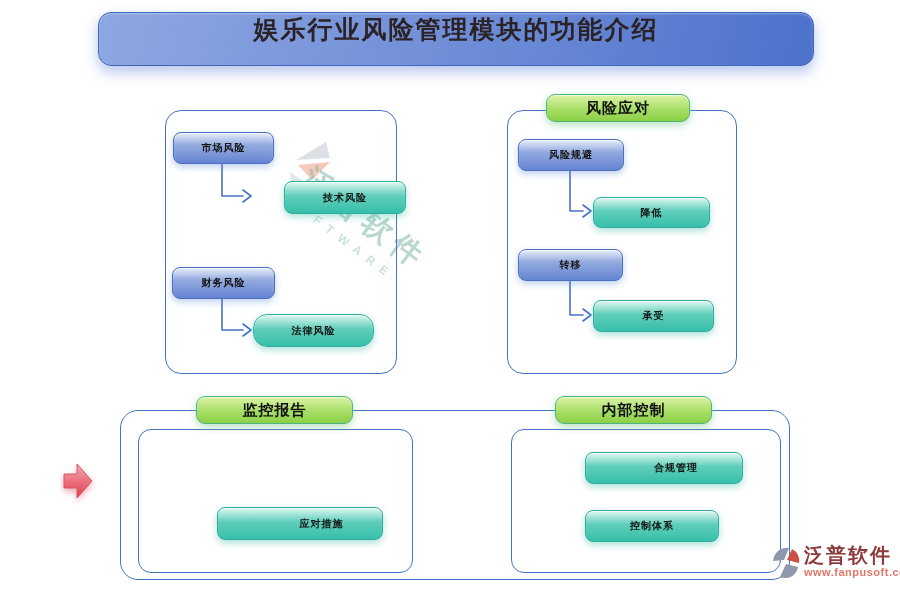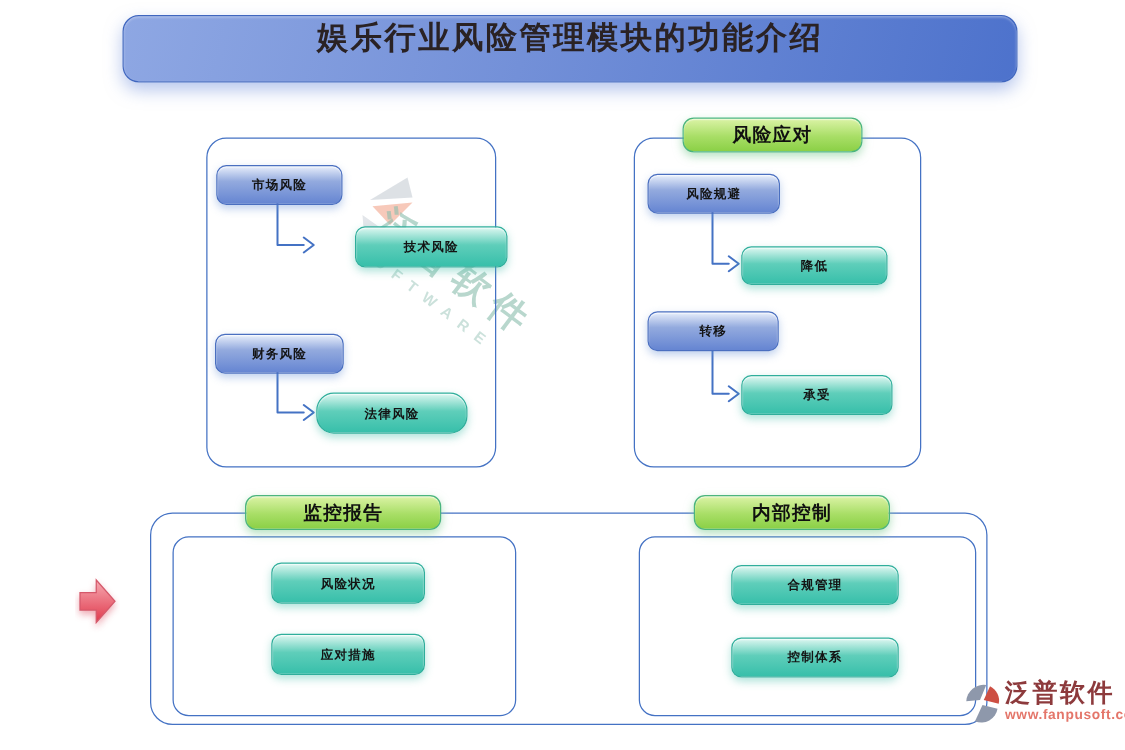--- a/index.html
+++ b/index.html
@@ -56,22 +56,22 @@
   }
   .b-market{left:173px;top:132px;width:99px;height:30px;}
   .b-tech{left:253px;top:181px;width:120px;height:31px;margin-left:31px;}
   .b-finance{left:172px;top:267px;width:101px;height:30px;}
   .b-legal{left:253px;top:314px;width:119px;height:31px;border-radius:14px;}
   .b-avoid{left:518px;top:139px;width:104px;height:30px;}
   .b-reduce{left:593px;top:197px;width:115px;height:29px;}
   .b-transfer{left:518px;top:249px;width:103px;height:30px;}
   .b-accept{left:593px;top:300px;width:119px;height:30px;}
   .b-status{left:217px;top:450px;width:121px;height:31px;}
-  .b-measures{left:217px;top:507px;width:121px;height:31px;}
-  .b-compliance{left:585px;top:452px;width:132px;height:30px;}
+  .b-measures{left:217px;top:507px;width:121px;height:31px;padding-left:43px;}
+  .b-compliance{left:585px;top:452px;width:132px;height:30px;padding-left:24px;}
   .b-system{left:585px;top:510px;width:132px;height:30px;}
   
   .connectors{position:absolute;left:0;top:0;width:900px;height:600px;pointer-events:none;z-index:1;}
   
   .watermark-glyph{position:absolute;left:286px;top:136px;opacity:.8;z-index:0;}
   .watermark-text{
     position:absolute;left:318px;top:158px;z-index:0;
     transform:rotate(37deg);transform-origin:left top;
     color:rgba(140,190,175,.62);font-weight:bold;
   }
@@ -128,21 +128,20 @@
   <div class="box blue b-avoid">风险规避</div>
   <div class="box teal b-reduce">降低</div>
   <div class="box blue b-transfer">转移</div>
   <div class="box teal b-accept">承受</div>
 
   <div class="panel bottom-container"></div>
   <div class="inner-box inner-left"></div>
   <div class="inner-box inner-right"></div>
   <div class="header-green hdr-monitor">监控报告</div>
   <div class="header-green hdr-internal">内部控制</div>
-  <div class="box teal b-status">风险状况</div>
   <div class="box teal b-measures">应对措施</div>
   <div class="box teal b-compliance">合规管理</div>
   <div class="box teal b-system">控制体系</div>
 
   <svg class="red-arrow" width="36" height="46" viewBox="0 0 36 46">
     <defs>
       <linearGradient id="redgrad" x1="0" y1="0" x2="0" y2="1">
         <stop offset="0" stop-color="#f6aab2"></stop>
         <stop offset="1" stop-color="#e0394c"></stop>
       </linearGradient>

